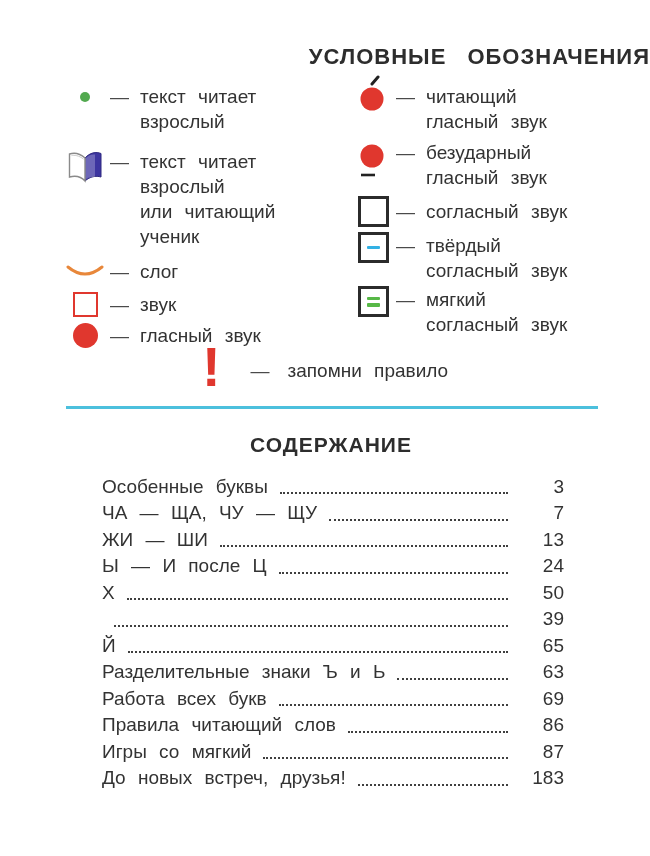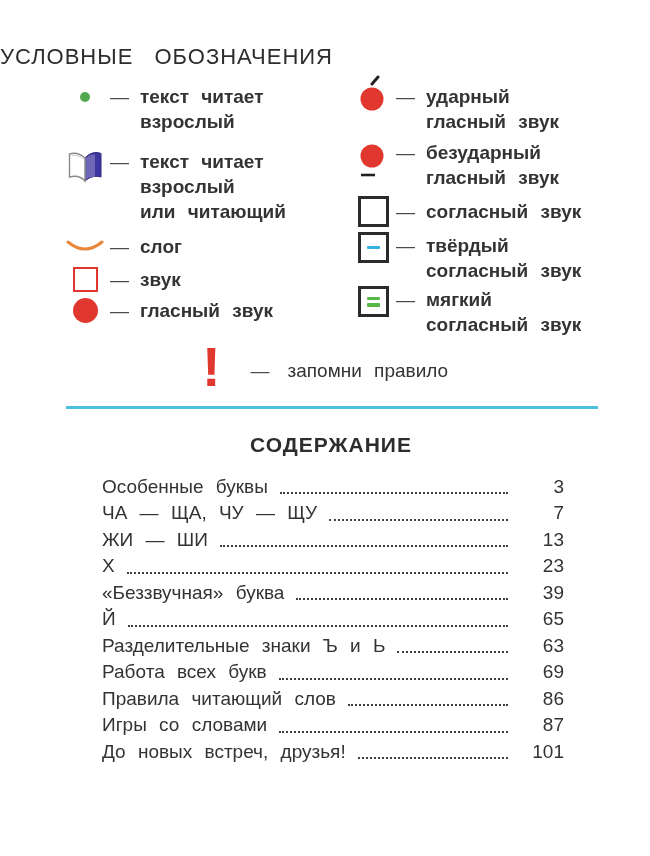--- a/index.html
+++ b/index.html
@@ -3,37 +3,37 @@
 <meta charset="utf-8">
 <style>
   html,body { margin:0; padding:0; background:#fff; }
   .page {
     position:relative; width:650px; height:856px; background:#ffffff;
     font-family:"Liberation Sans", sans-serif; color:var(--ink,#333333);
     overflow:hidden; margin:0 auto;
   }
   
   .legend-title {
-    margin:0; padding-top:44px; text-align:left;
-    font-size:22px; font-weight:normal; letter-spacing:1px; word-spacing:14px;
+    margin:0; padding-top:44px; text-align:right;
+    font-size:22px; font-weight:bold; letter-spacing:1px; word-spacing:14px;
     color:#2d2d2d;
   }
   .legend-cols { display:flex; margin-top:14px; padding-left:60px; height:254px; }
   .col-left  { width:290px; flex:none; }
   .col-right { flex:1; }
   .legend-row {
     display:flex; align-items:flex-start;
     font-size:19px; line-height:25px; word-spacing:7px; color:var(--ink,#333);
   }
   .legend-row.row-center { align-items:center; }
   .icon-cell { width:50px; flex:none; display:flex; justify-content:center; }
   .col-right .icon-cell { width:46px; }
   .dash-cell { width:30px; flex:none; color:#4a4a4a; }
   .row-center .dash-cell, .row-center .icon-cell { line-height:normal; }
-  .text-cell { flex:1;font-weight:bold; }
+  .text-cell { flex:1; }
   .mb16 { margin-bottom:15px; } .mb10 { margin-bottom:10px; }
   .mb8  { margin-bottom:8px; }  .mb6  { margin-bottom:6px; }
   .mb4  { margin-bottom:4px; }
 
   
   .green-dot { width:10px; height:10px; border-radius:50%; background:var(--green,#52a94f); margin-top:8px; }
   .book-svg { margin-top:1px; }
   .arc-svg { display:block; }
   .red-square { width:25px; height:25px; border:2.5px solid var(--red,#e0372e); background:#fff; box-sizing:border-box; }
   .red-circle { width:25px; height:25px; border-radius:50%; background:var(--red,#e0372e); }
@@ -98,20 +98,21 @@
             <path d="M19,9 C22,5 26,4 29,4.5 L29,27 C25,26.5 21,27.5 19,30 Z" fill="#ffffff" opacity="0.25"></path>
             <path d="M19,8 C14,3.5 8,2.5 3.5,4 L3.5,27 C9,25.5 15,26.5 19,31 Z" fill="#ffffff" stroke="#8a8a8a" stroke-width="1.4"></path>
             <path d="M17.5,9 C13,5.5 8,4.8 5.5,5.6" fill="none" stroke="#c9c9c9" stroke-width="1"></path>
           </svg>
         </div>
         <div class="dash-cell">—</div>
         <div class="text-cell">
           <div>текст читает</div>
           <div>взрослый</div>
           <div>или читающий</div>
+          <div>ученик</div>
         </div>
       </div>
 
       <div class="legend-row row-center mb8">
         <div class="icon-cell">
           <svg class="arc-svg" width="38" height="16" viewBox="0 0 38 16">
             <path d="M2,3 Q19,17 36,3" fill="none" stroke="#e8873a" stroke-width="3" stroke-linecap="round"></path>
           </svg>
         </div>
         <div class="dash-cell">—</div>
@@ -145,21 +146,21 @@
 
       <div class="legend-row mb6">
         <div class="icon-cell">
           <svg class="stressed-svg" width="28" height="38" viewBox="0 0 28 38">
             <line x1="13" y1="9" x2="19" y2="2" stroke="#222222" stroke-width="3" stroke-linecap="round"></line>
             <circle cx="13" cy="24" r="11.5" fill="#e0372e"></circle>
           </svg>
         </div>
         <div class="dash-cell">—</div>
         <div class="text-cell">
-          <div>ударный</div>
+          <div>читающий</div>
           <div>гласный звук</div>
         </div>
       </div>
 
       <div class="legend-row mb6">
         <div class="icon-cell">
           <svg class="unstressed-svg" width="28" height="34" viewBox="0 0 28 34">
             <circle cx="13" cy="12" r="11.5" fill="#e0372e"></circle>
             <line x1="2" y1="31" x2="16" y2="31" stroke="#222222" stroke-width="2.6"></line>
           </svg>
@@ -230,26 +231,30 @@
       <span class="toc-item-title">ЧА — ЩА, ЧУ — ЩУ</span>
       <span class="toc-dots"></span>
       <span class="toc-page">7</span>
     </div>
     <div class="toc-row">
       <span class="toc-item-title">ЖИ — ШИ</span>
       <span class="toc-dots"></span>
       <span class="toc-page">13</span>
     </div>
     <div class="toc-row">
+      <span class="toc-item-title">Ы — И после Ц</span>
+      <span class="toc-dots"></span>
+      <span class="toc-page">24</span>
+    </div>
+    <div class="toc-row">
       <span class="toc-item-title">Х</span>
       <span class="toc-dots"></span>
-      <span class="toc-page">23</span>
-    </div>
-    <div class="toc-row">
-      <span class="toc-item-title">«Беззвучная» буква</span>
+      <span class="toc-page">50</span>
+    </div>
+    <div class="toc-row">
       <span class="toc-dots"></span>
       <span class="toc-page">39</span>
     </div>
     <div class="toc-row">
       <span class="toc-item-title">Й</span>
       <span class="toc-dots"></span>
       <span class="toc-page">65</span>
     </div>
     <div class="toc-row">
       <span class="toc-item-title">Разделительные знаки Ъ и Ь</span>
@@ -260,23 +265,23 @@
       <span class="toc-item-title">Работа всех букв</span>
       <span class="toc-dots"></span>
       <span class="toc-page">69</span>
     </div>
     <div class="toc-row">
       <span class="toc-item-title">Правила читающий слов</span>
       <span class="toc-dots"></span>
       <span class="toc-page">86</span>
     </div>
     <div class="toc-row">
-      <span class="toc-item-title">Игры со словами</span>
+      <span class="toc-item-title">Игры со мягкий</span>
       <span class="toc-dots"></span>
       <span class="toc-page">87</span>
     </div>
     <div class="toc-row">
       <span class="toc-item-title">До новых встреч, друзья!</span>
       <span class="toc-dots"></span>
-      <span class="toc-page">101</span>
+      <span class="toc-page">183</span>
     </div>
   </div>
 </div>
 
 </body></html>

